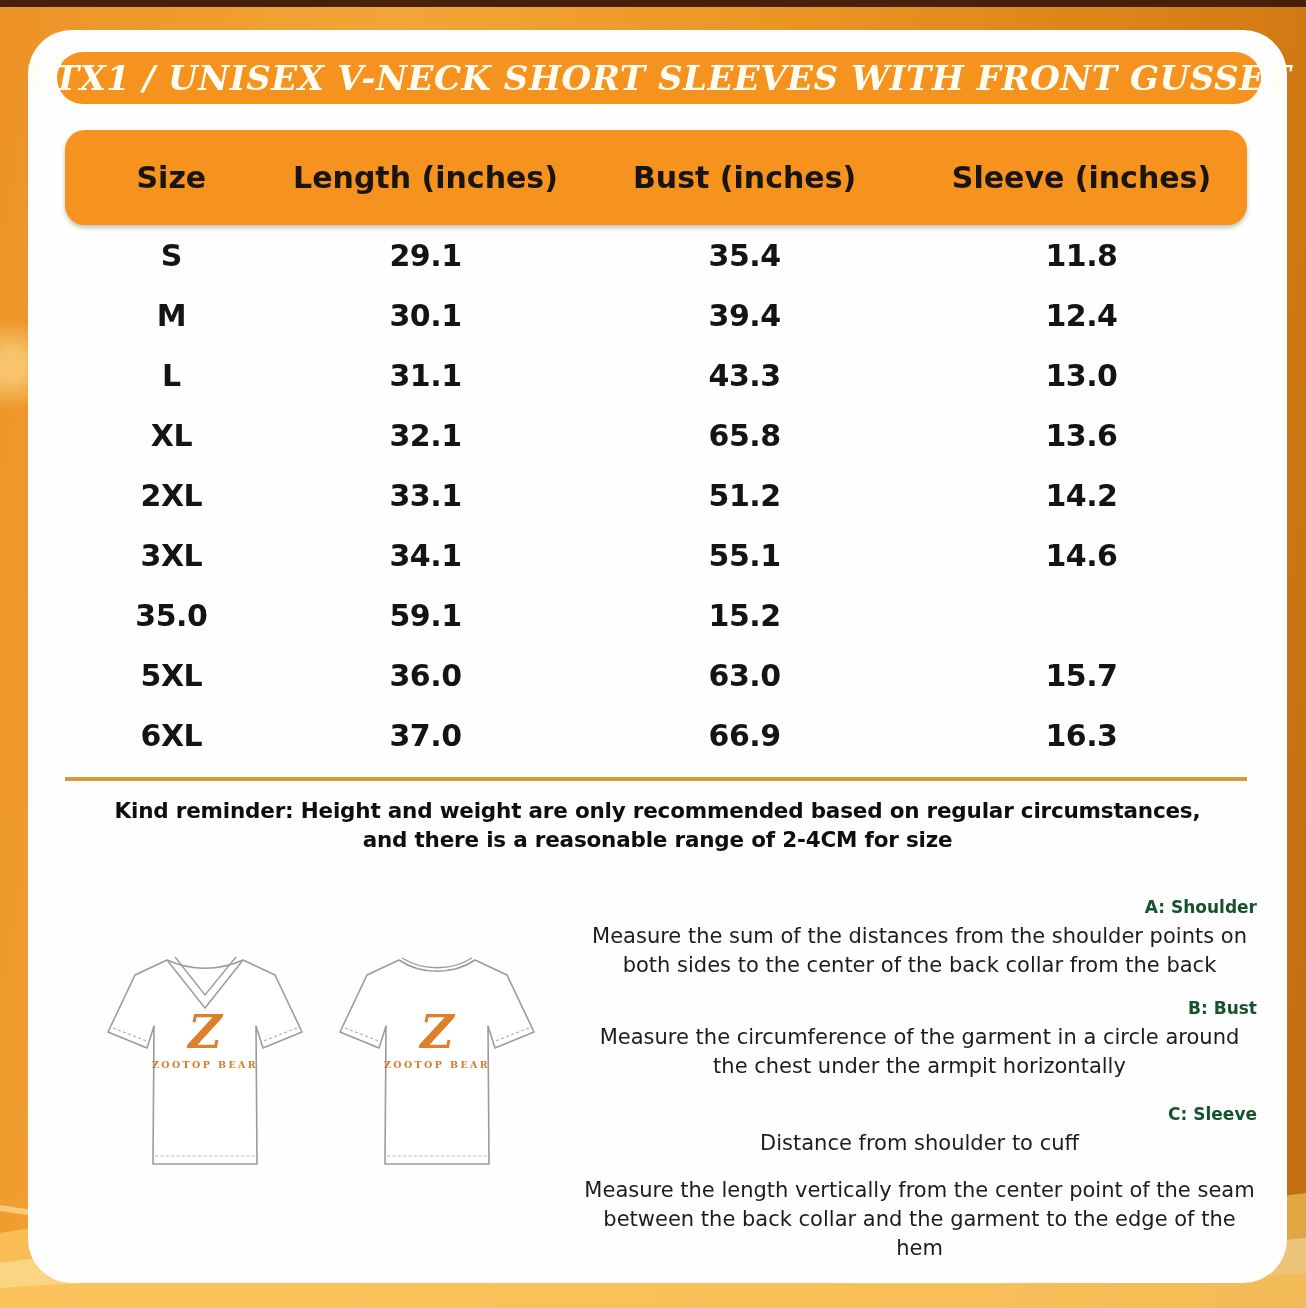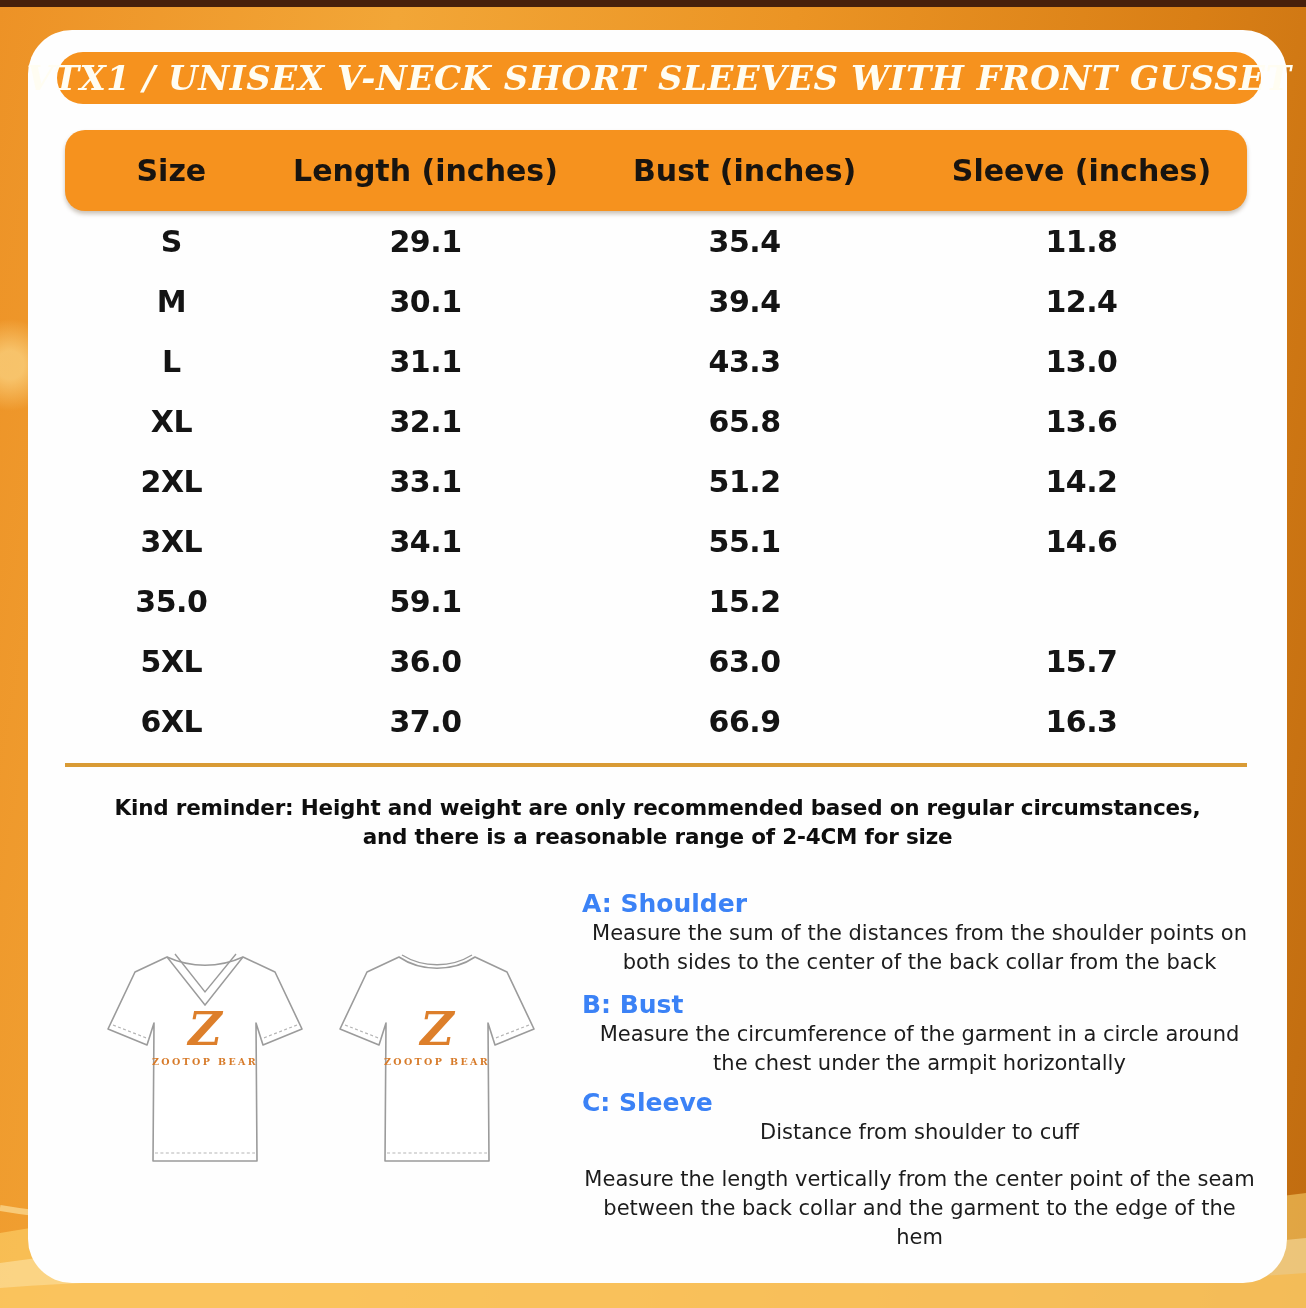--- a/index.html
+++ b/index.html
@@ -22,44 +22,44 @@
     margin:22px 26px 0 29px; height:52px; background:#f6921e; border-radius:27px;
     display:flex; align-items:center; justify-content:center;
   }
   .banner .ttl {
     font-family:"DejaVu Serif","Liberation Serif",serif; font-weight:700;
     font-size:34px; color:#fffdf2; letter-spacing:.5px; white-space:nowrap;font-style:italic;
   }
 
   .tbl { margin:26px 40px 0 37px; }
   .thead {
-    height:81px; background:#f6921e; border-radius:20px;
+    height:95px; background:#f6921e; border-radius:20px;
     display:grid; grid-template-columns:18% 25% 29% 28%; align-items:center;
     box-shadow:0 3px 4px rgba(70,40,5,.28);
   }
   .thead span { text-align:center; font-weight:700; font-size:30px; color:#181410; }
   .trow { height:60px; display:grid; grid-template-columns:18% 25% 29% 28%; align-items:center; }
   .trow:first-of-type { margin-top:10px; }
   .trow span { text-align:center; font-weight:700; font-size:30px; color:#141414; letter-spacing:-.5px; }
 
   .divider { height:4px; background:#d99b35; border:0; margin:12px 40px 0 37px; }
 
-  .reminder { margin-top:26px; text-align:center; font-weight:700; font-size:21.5px;
+  .reminder { margin-top:15px; text-align:center; font-weight:700; font-size:21.5px;
               line-height:29px; color:#0e0e0e; letter-spacing:-.2px; }
 
   .guide { display:flex; margin:38px 30px 0 58px; }
   .shirts { width:470px; padding-top:52px; display:flex; flex:none; }
   .shirts svg { display:block; }
   .shirts svg + svg { margin-left:-6px; }
 
   .instructions { flex:1; padding-left:26px; max-width:700px; }
-  .sec h3 { margin:0; font-size:25px; line-height:30px; font-weight:700; color:#3b82f6; }
+  .sec h3 { margin:0; font-size:17px; line-height:30px; font-weight:700; color:#14532d;text-align:right; }
   .sec p  { margin:0; font-size:21px; line-height:29px; font-weight:400; color:#1c1c1c;text-align:center; }
   .sec.s2 { margin-top:13px; }
-  .sec.s3 { margin-top:10px; }
+  .sec.s3 { margin-top:18px; }
   .sec.s4 { margin-top:18px; }
 
   .logo-z   { font-family:"DejaVu Serif","Liberation Serif",serif; font-weight:700; font-style:italic; }
   .logo-txt { font-family:"DejaVu Serif","Liberation Serif",serif; font-weight:700; }
 </style>
 </head>
 <body>
 
 <div class="stage">
 

